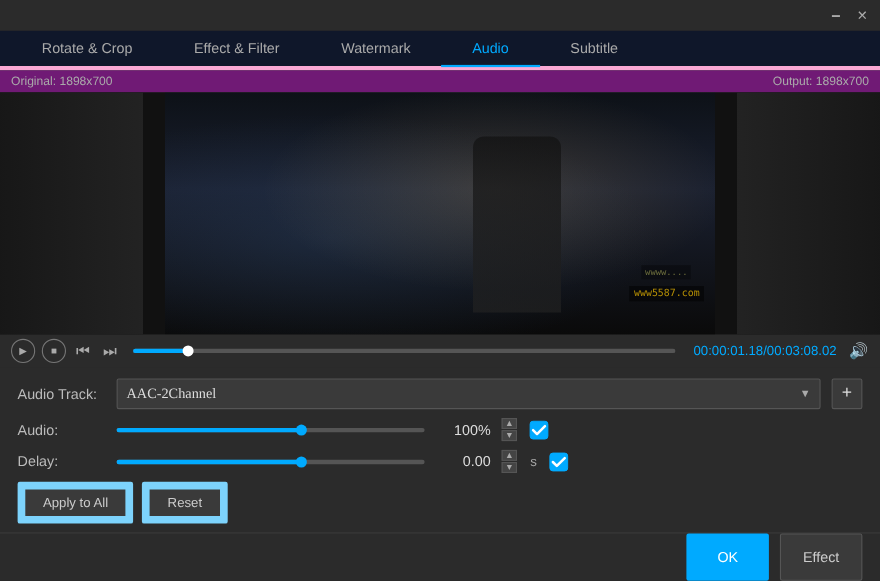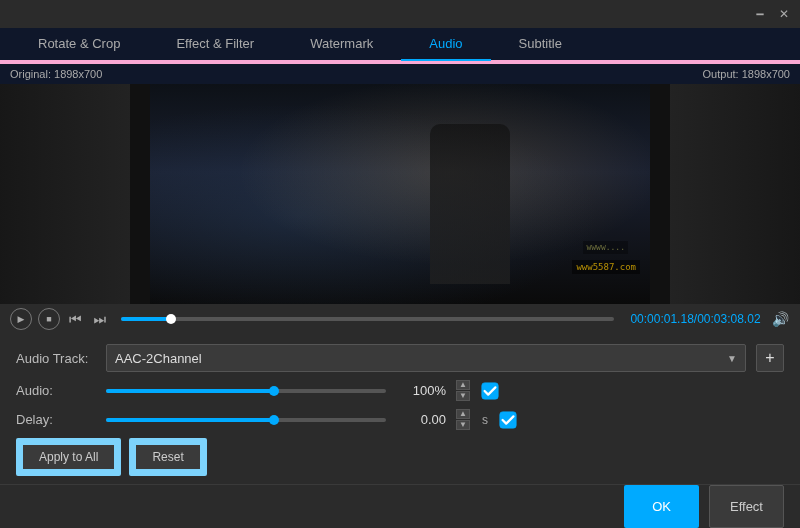--- a/index.html
+++ b/index.html
@@ -52,21 +52,21 @@
     .tab.active {
       color: #00aaff;
       border-bottom: 2px solid #00aaff;
     }
     .video-labels {
       display: flex;
       justify-content: space-between;
       padding: 4px 10px;
       font-size: 11px;
       color: #aaa;
-      background: #0f172a;
+      background: #701a75;
     }
     .video-frame {
       width: 100%;
       height: 220px;
       background: #111;
       position: relative;
       overflow: hidden;
       display: flex;
       align-items: center;
       justify-content: center;
@@ -223,20 +223,21 @@
       background: #3a3a3a;
       border: 1px solid #555;
       color: #ddd;
       padding: 0 8px;
       display: flex;
       align-items: center;
       justify-content: space-between;
       cursor: pointer;
       font-size: 13px;
       border-radius: 2px;
+      font-family: Liberation Serif, serif;
     }
     .add-btn {
       width: 28px;
       height: 28px;
       background: #3a3a3a;
       border: 1px solid #555;
       color: #ddd;
       display: flex;
       align-items: center;
       justify-content: center;

